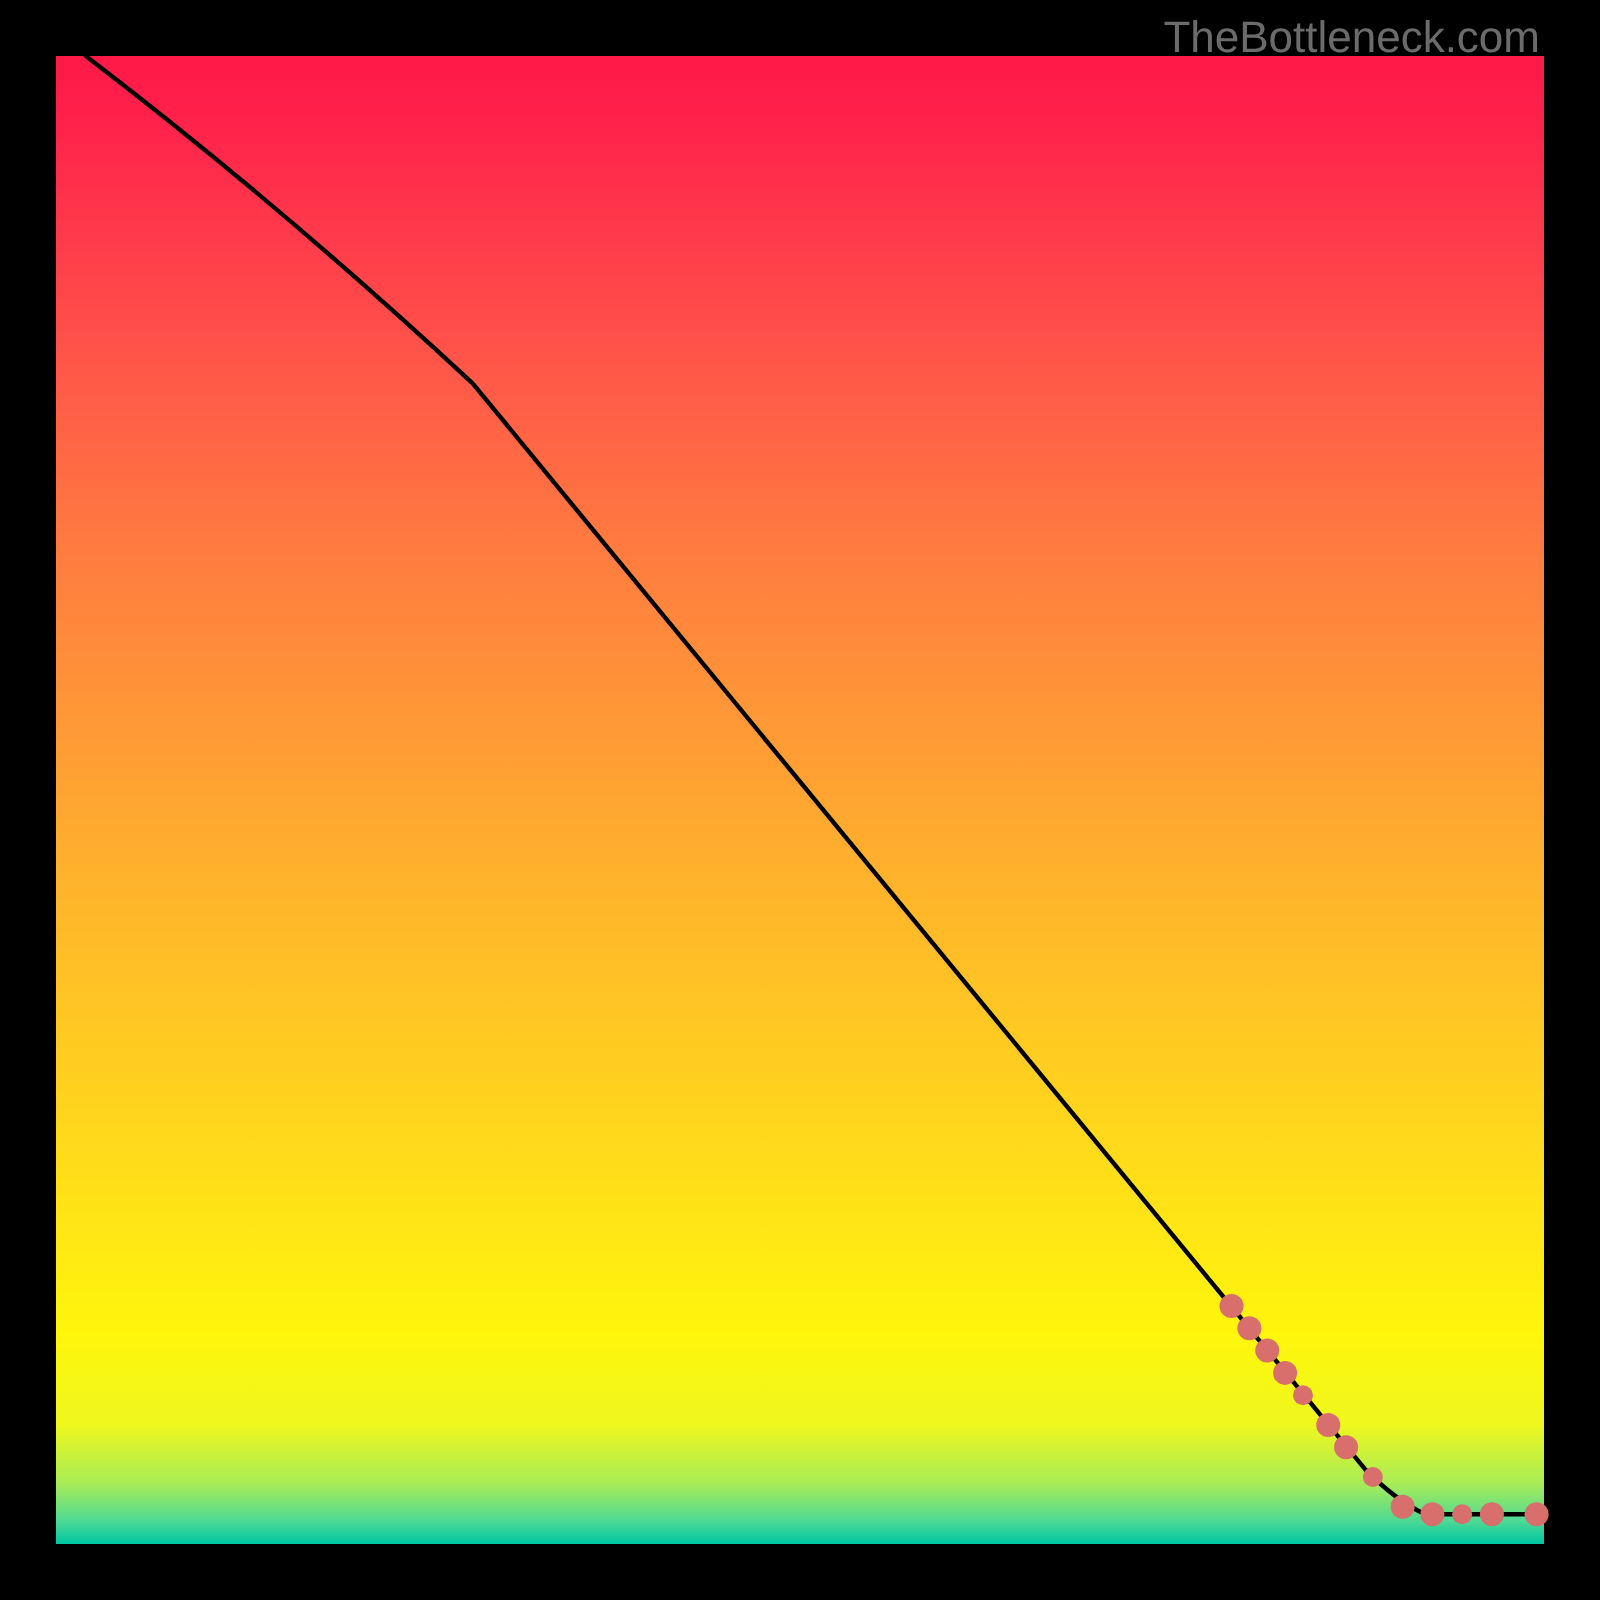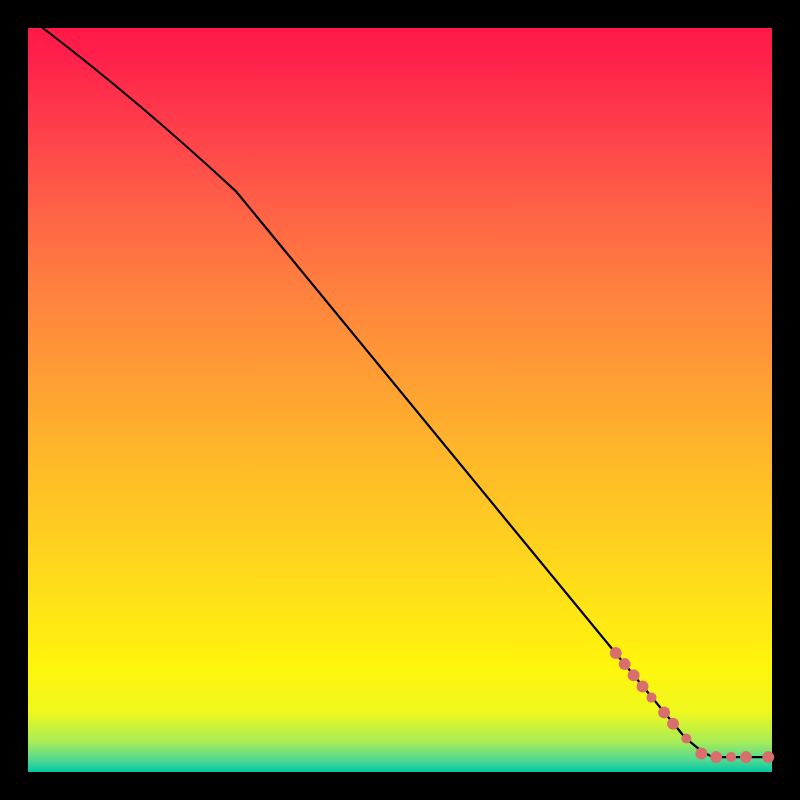--- a/index.html
+++ b/index.html
@@ -82,13 +82,14 @@
         <circle cx="645.048" cy="695.64" r="6" fill="#d96f6d"></circle>
         <circle cx="658.44" cy="710.52" r="5" fill="#d96f6d"></circle>
         <circle cx="673.32" cy="725.4" r="6" fill="#d96f6d"></circle>
         <circle cx="688.2" cy="729.12" r="6" fill="#d96f6d"></circle>
         <circle cx="703.0799999999999" cy="729.12" r="5" fill="#d96f6d"></circle>
         <circle cx="717.9599999999999" cy="729.12" r="6" fill="#d96f6d"></circle>
         <circle cx="740.28" cy="729.12" r="6" fill="#d96f6d"></circle>
       </g>
   </svg>
 
+  <div class="attribution">TheBottleneck.com</div>
 </div>
 
 </body></html>

